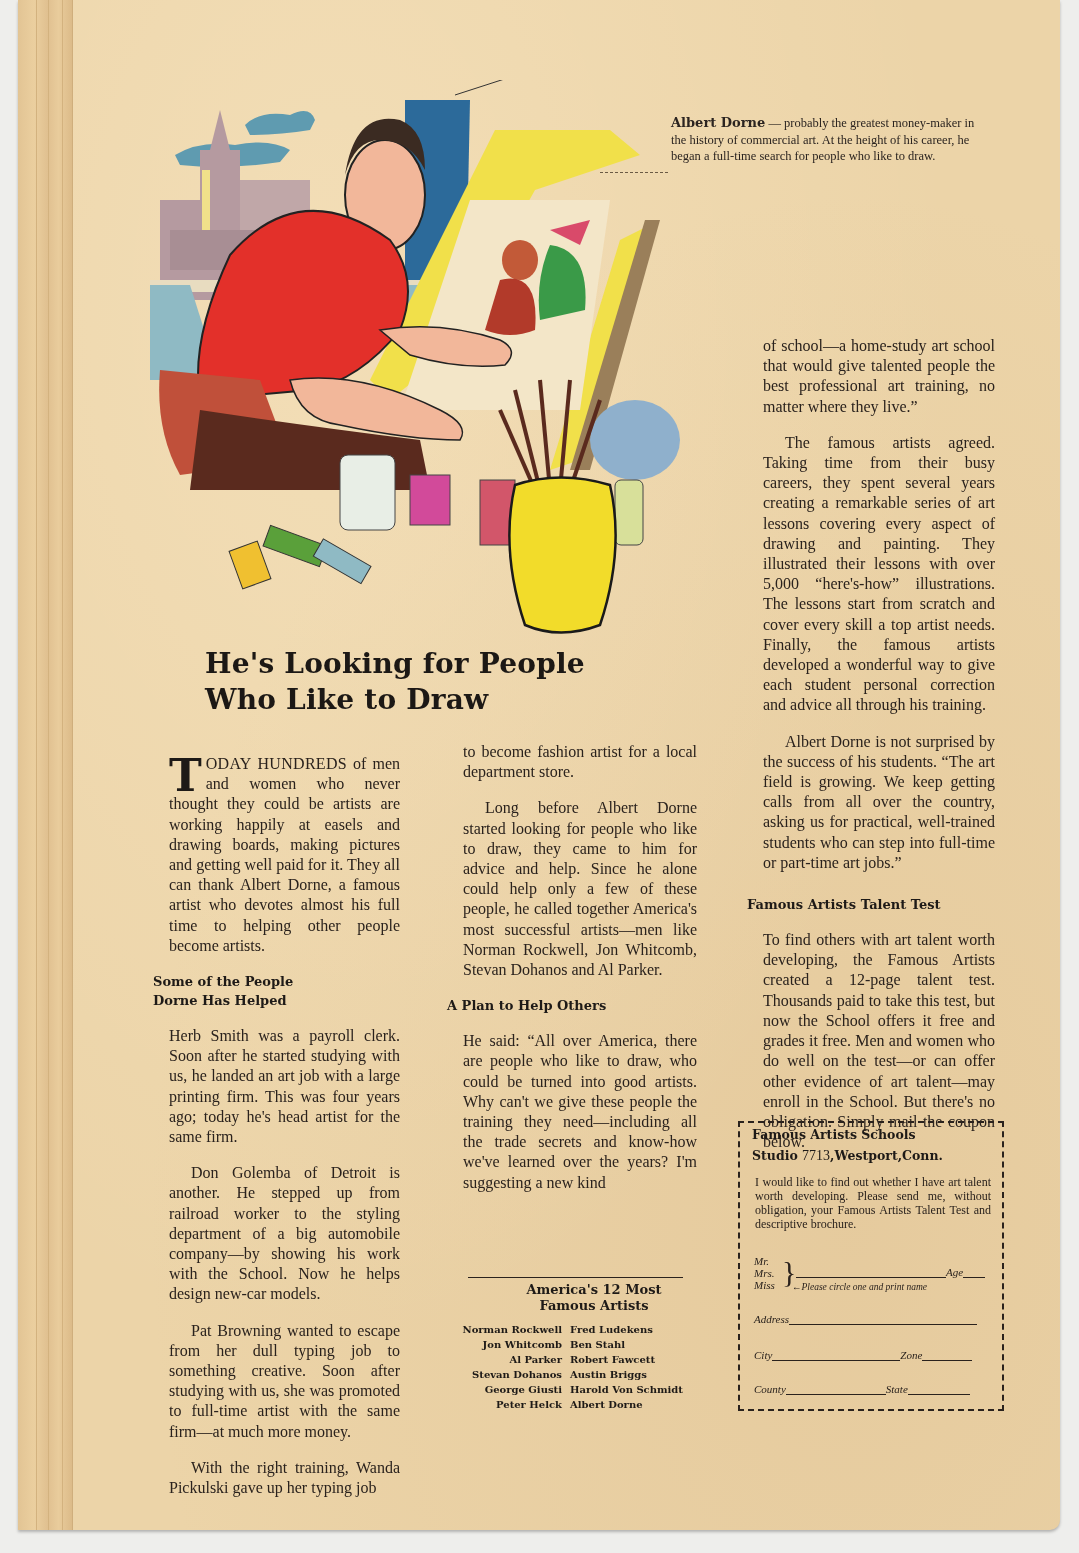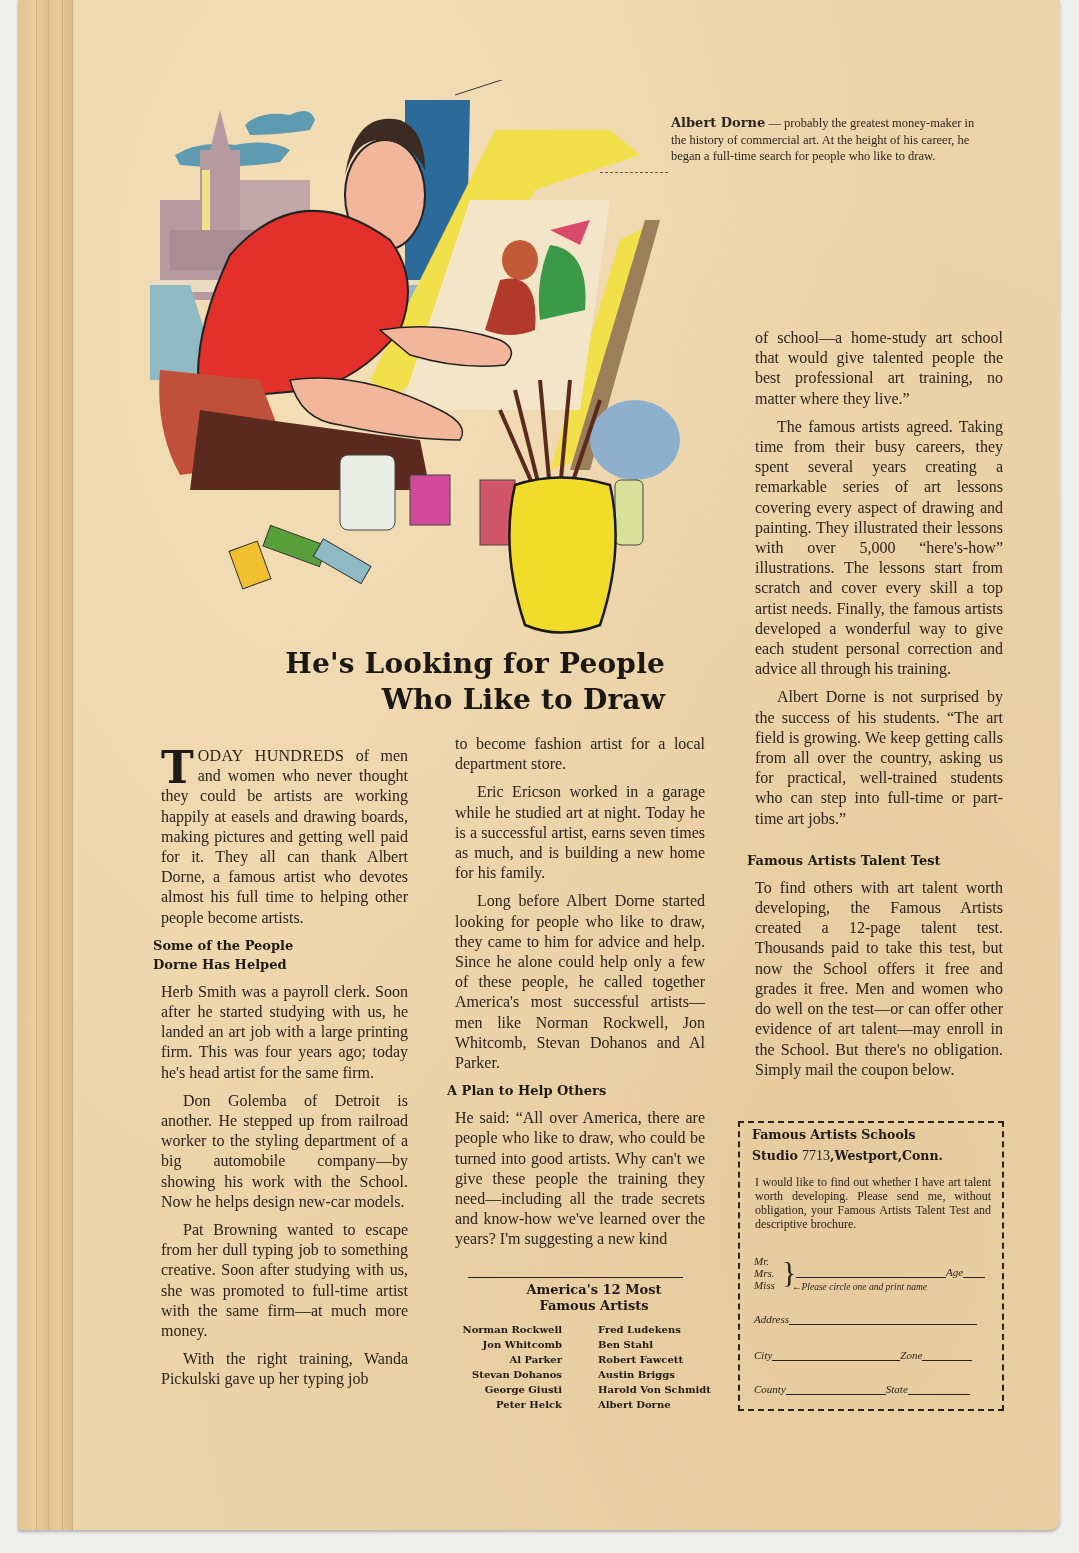--- a/index.html
+++ b/index.html
@@ -30,30 +30,30 @@
   .illus svg { width: 100%; height: 100%; }
 
   .caption {
     position: absolute; left: 671px; top: 115px; width: 320px;
     font-size: 12.5px; line-height: 16.5px; color: #2b2420;
   }
   .caption b { font-family: "DejaVu Serif", serif; font-weight: bold; font-size: 13px; }
   .leader { position:absolute; border-top: 1px dashed #6a5a44; }
 
   .headline {
-    position: absolute; left: 205px; top: 646px; width: 460px; text-align: right;
+    position: absolute; left: 205px; top: 646px; width: 460px; text-align: left;
     font-family: "DejaVu Serif", serif; font-weight: bold; font-size: 28px; line-height: 36px;
     color: #1c1815; letter-spacing: 0.2px;
   }
 
   .col {
     position: absolute; font-size: 16px; line-height: 20.2px; color: #2a221d;
     text-align: justify;
   }
-  .col p { margin: 8px; }
+  .col p { margin: 16px; }
   .col p.ind { text-indent: 22px; }
   .col .sub {
     font-family: "DejaVu Serif", serif; font-weight: bold; font-size: 13px; line-height: 19px;
     text-align: left; color: #1e1a17;
   }
   .dropcap {
     float: left; font-family: "DejaVu Serif", serif; font-weight: bold;
     font-size: 44px; line-height: 36px; margin: 4px 4px 0 0; color: #1e1a17;
   }
   .smallcaps { font-variant: small-caps; letter-spacing: 0.3px; }
@@ -64,21 +64,21 @@
 
   .rule { position: absolute; left: 468px; top: 1277px; width: 215px; border-top: 1.5px solid #2a221d; }
   .famous-title {
     position: absolute; left: 461px; top: 1282px; width: 266px; text-align: center;
     font-family: "DejaVu Serif", serif; font-weight: bold; font-size: 13px; line-height: 16px; color: #1e1a17;
   }
   .famous-list {
     position: absolute; left: 440px; top: 1322px; width: 290px;
     font-family: "DejaVu Serif", serif; font-weight: bold; font-size: 10px; line-height: 15px; color: #1e1a17;
   }
-  .famous-list .row { display: flex; gap: 28px; }
+  .famous-list .row { display: flex; }
   .famous-list .l { width: 122px; text-align: right; padding-right: 8px; }
   .famous-list .r { text-align: left; }
 
   
   .coupon {
     position: absolute; left: 738px; top: 1121px; width: 262px; height: 286px;
     border: 2px dashed #2a221d;
   }
   .coupon .hd {
     position: absolute; left: 12px; top: 1px; width: 250px;
@@ -185,21 +185,20 @@
     <div>Dorne Has Helped</div>
   </div>
   <p>Herb Smith was a payroll clerk. Soon after he started studying with us, he landed an art job with a large printing firm. This was four years ago; today he's head artist for the same firm.</p>
   <p class="ind">Don Golemba of Detroit is another. He stepped up from railroad worker to the styling department of a big automobile company—by showing his work with the School. Now he helps design new-car models.</p>
   <p class="ind">Pat Browning wanted to escape from her dull typing job to something creative. Soon after studying with us, she was promoted to full-time artist with the same firm—at much more money.</p>
   <p class="ind">With the right training, Wanda Pickulski gave up her typing job</p>
 </div>
 
 <div class="col c2">
   <p>to become fashion artist for a local department store.</p>
-  <p class="ind">Eric Ericson worked in a garage while he studied art at night. Today he is a successful artist, earns seven times as much, and is building a new home for his family.</p>
   <p class="ind">Long before Albert Dorne started looking for people who like to draw, they came to him for advice and help. Since he alone could help only a few of these people, he called together America's most successful artists—men like Norman Rockwell, Jon Whitcomb, Stevan Dohanos and Al Parker.</p>
   <div class="sub" style="margin-top:6px">A Plan to Help Others</div>
   <p>He said: “All over America, there are people who like to draw, who could be turned into good artists. Why can't we give these people the training they need—including all the trade secrets and know-how we've learned over the years? I'm suggesting a new kind</p>
 </div>
 
 <div class="rule"></div>
 <div class="famous-title">
   <div>America's 12 Most</div>
   <div>Famous Artists</div>
 </div>

